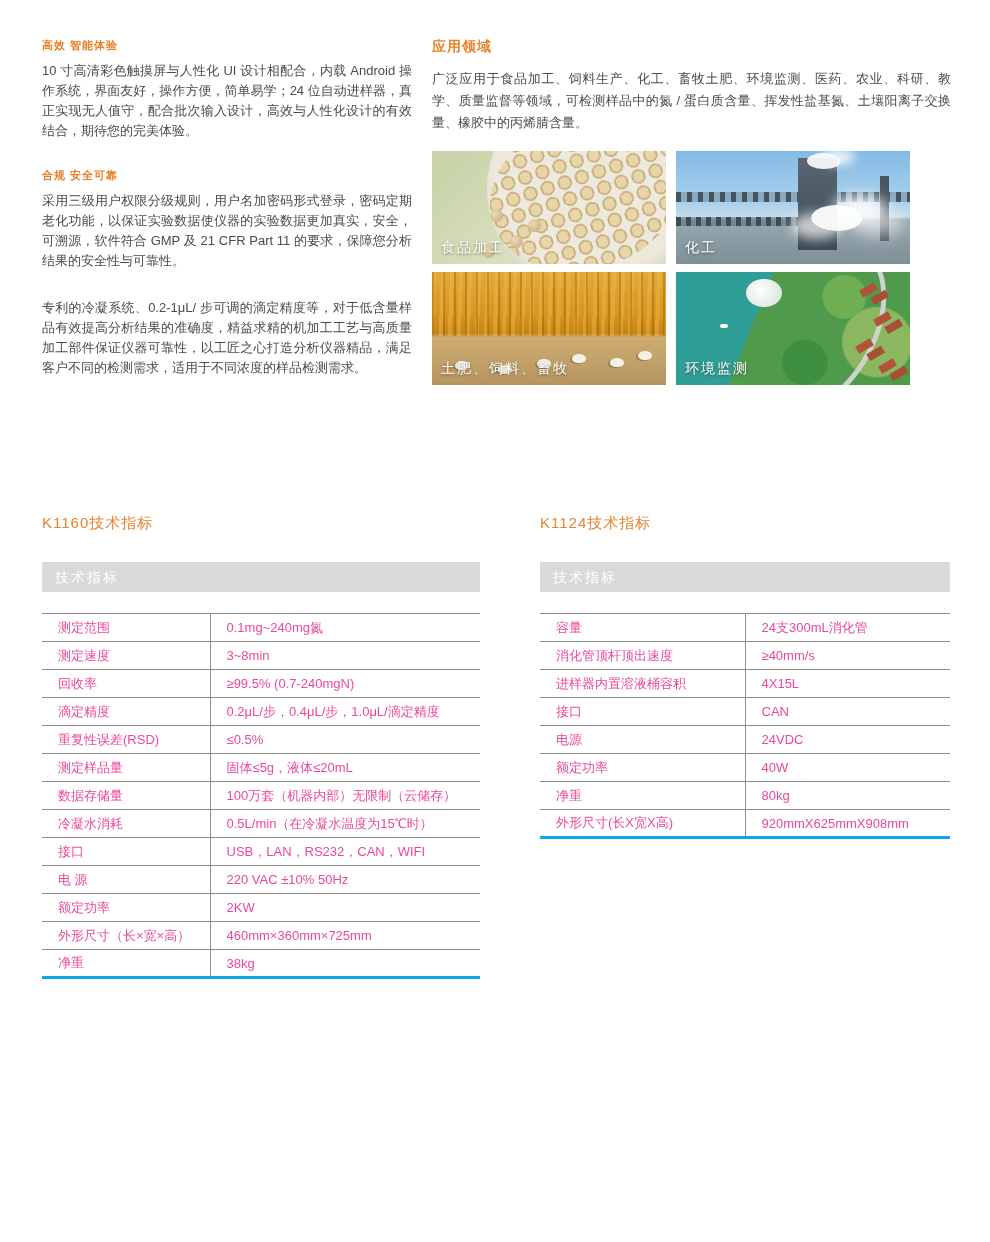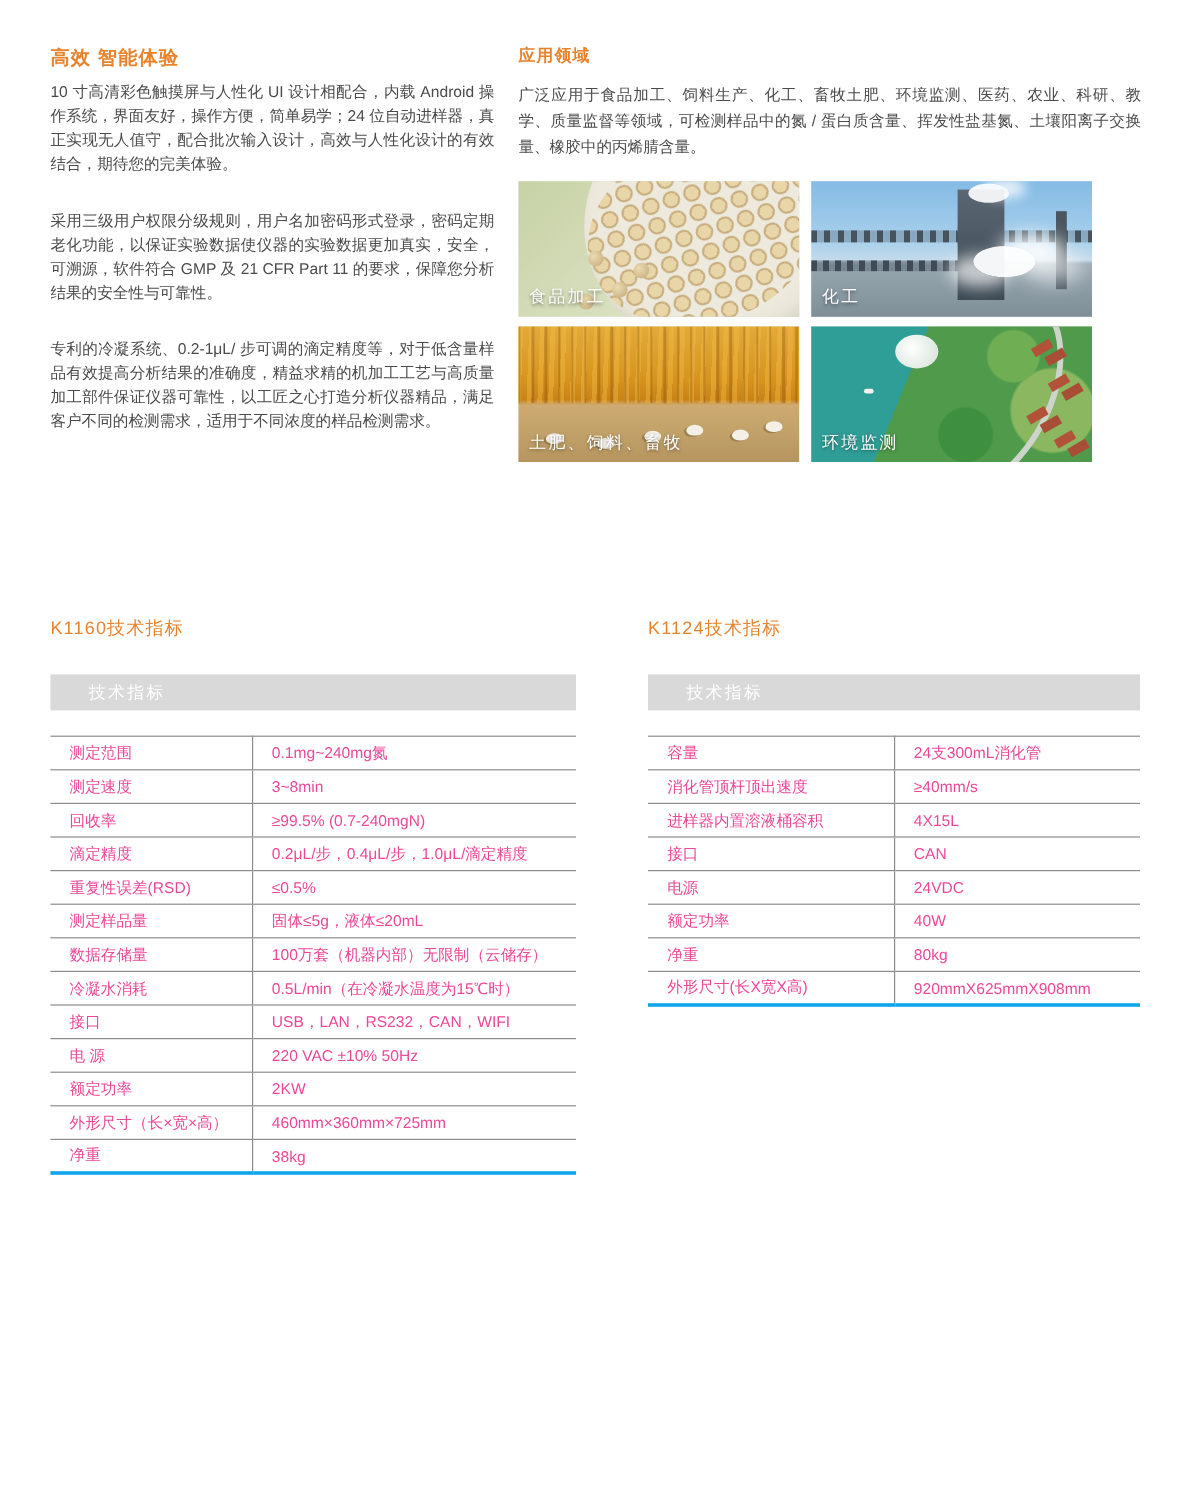--- a/index.html
+++ b/index.html
@@ -4,21 +4,21 @@
 <style>
   * { box-sizing: border-box; margin: 0; padding: 0; }
   html,body { background:#ffffff; }
   .page {
     position: relative; width: 990px; height: 1242px; background: #ffffff;
     font-family: "Liberation Sans", sans-serif; color: #4a4a4a; overflow: hidden;
   }
   
   .features { position: absolute; left: 42px; top: 38px; width: 370px; }
   .feature { margin-bottom: 27px; }
-  .feature h3 { font-size: 16px; font-weight: bold; color: #e8832d; margin: 0 0 8px 0; letter-spacing: 1px; }
+  .feature h3 { font-size: 11px; font-weight: bold; color: #e8832d; margin: 0 0 8px 0; letter-spacing: 1px; }
   .feature p { font-size: 13px; line-height: 20px; color: #4b4b4b; text-align: justify; }
   
   .apps { position: absolute; left: 432px; top: 38px; width: 519px; }
   .apps h3 { font-size: 14px; font-weight: bold; color: #e8832d; margin: 0 0 12px 0; letter-spacing: 1px; }
   .apps p { font-size: 13px; line-height: 22px; color: #4b4b4b; text-align: justify; }
   .img-grid { margin-top: 17px; display: grid; grid-template-columns: 234px 234px; grid-auto-rows: 113px; gap: 8px 10px; }
   .app-img { position: relative; overflow: hidden; }
   .img-label {
     position: absolute; left: 9px; bottom: 7px; color: #ffffff; font-size: 14px;
     letter-spacing: 2px; text-shadow: 0 1px 3px rgba(0,0,0,.45); z-index: 5; white-space: nowrap;
@@ -69,41 +69,42 @@
               background: radial-gradient(circle at 40% 40%, #ffffff, #dde7df 75%); }
   .img-env .boat { position:absolute; left:19%; top:46%; width:8px; height:4px; border-radius:2px; background:#f5f5f0; }
   .roof { position:absolute; width:17px; height:8px; background:#b25239; transform:rotate(-30deg);
               box-shadow: 6px 12px 0 #a84e36; }
   
   .spec-block { position: absolute; top: 514px; }
   .spec-left  { left: 42px;  width: 438px; }
   .spec-right { left: 540px; width: 410px; }
   .spec-title { font-size: 15px; font-weight: normal; color: #e8832d; letter-spacing: 1px; margin-bottom: 29px; }
   .spec-bar { height: 30px; background: #d9d9d9; color: #ffffff; font-size: 14px;
-              line-height: 30px; padding-left: 32px; letter-spacing: 2px; }
+              line-height: 30px; padding-left: 13px; letter-spacing: 2px; }
   table.spec { width: 100%; border-collapse: collapse; margin-top: 21px; }
   table.spec td { height: 28px; font-size: 13px; color: #ec4899; vertical-align: middle;
               border-top: 1px solid #8c8c8c; padding: 0 4px 0 16px; white-space: nowrap; }
   table.spec tr:last-child td { border-bottom: 3px solid #0ea5e9; }
   td.spec-label { border-right: 1px solid #8c8c8c; }
   .spec-left  td.spec-label { width: 168px; }
   .spec-right td.spec-label { width: 205px; }
   td.spec-value { padding-left: 10px; }
 </style>
 </head>
 <body>
 
 <div class="page">
 
   <div class="features">
     <div class="feature">
       <h3>高效 智能体验</h3>
       <p>10 寸高清彩色触摸屏与人性化 UI 设计相配合，内载 Android 操作系统，界面友好，操作方便，简单易学；24 位自动进样器，真正实现无人值守，配合批次输入设计，高效与人性化设计的有效结合，期待您的完美体验。</p>
     </div>
     <div class="feature">
+      <h3>合规 安全可靠</h3>
       <p>采用三级用户权限分级规则，用户名加密码形式登录，密码定期老化功能，以保证实验数据使仪器的实验数据更加真实，安全，可溯源，软件符合 GMP 及 21 CFR Part 11 的要求，保障您分析结果的安全性与可靠性。</p>
     </div>
     <div class="feature">
       <p>专利的冷凝系统、0.2-1μL/ 步可调的滴定精度等，对于低含量样品有效提高分析结果的准确度，精益求精的机加工工艺与高质量加工部件保证仪器可靠性，以工匠之心打造分析仪器精品，满足客户不同的检测需求，适用于不同浓度的样品检测需求。</p>
     </div>
   </div>
 
   <div class="apps">
     <h3>应用领域</h3>
     <p>广泛应用于食品加工、饲料生产、化工、畜牧土肥、环境监测、医药、农业、科研、教学、质量监督等领域，可检测样品中的氮 / 蛋白质含量、挥发性盐基氮、土壤阳离子交换量、橡胶中的丙烯腈含量。</p>

